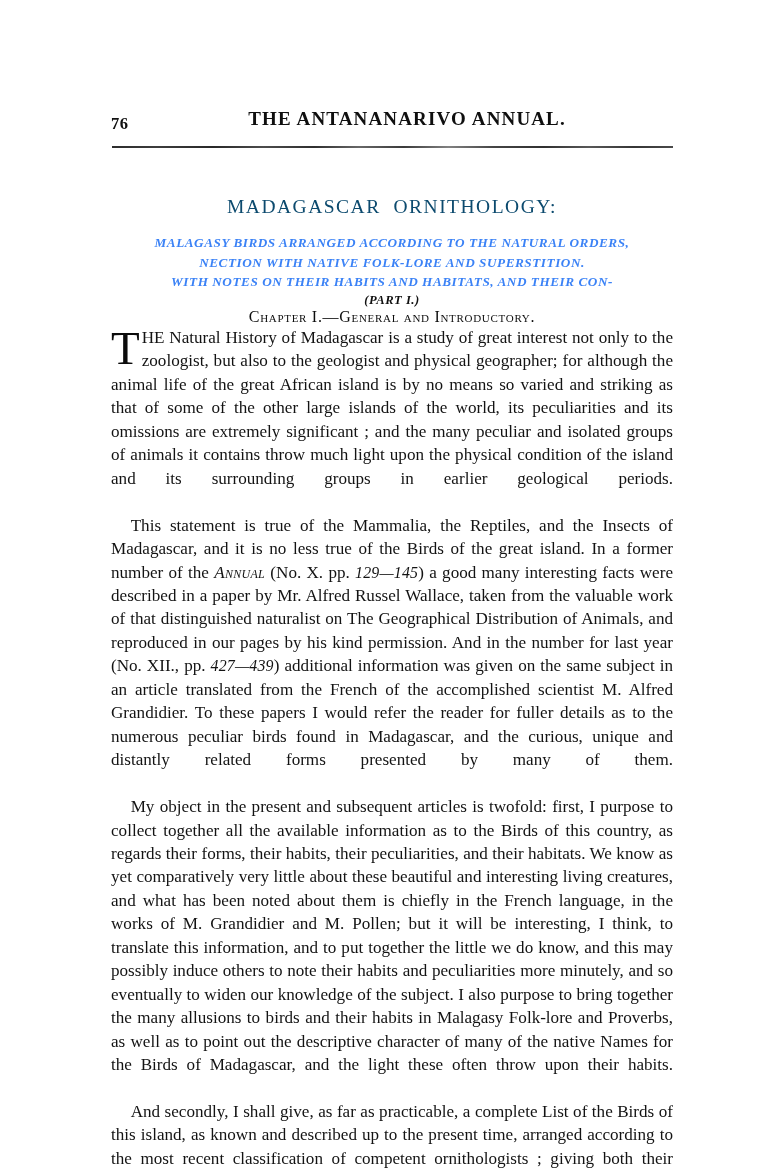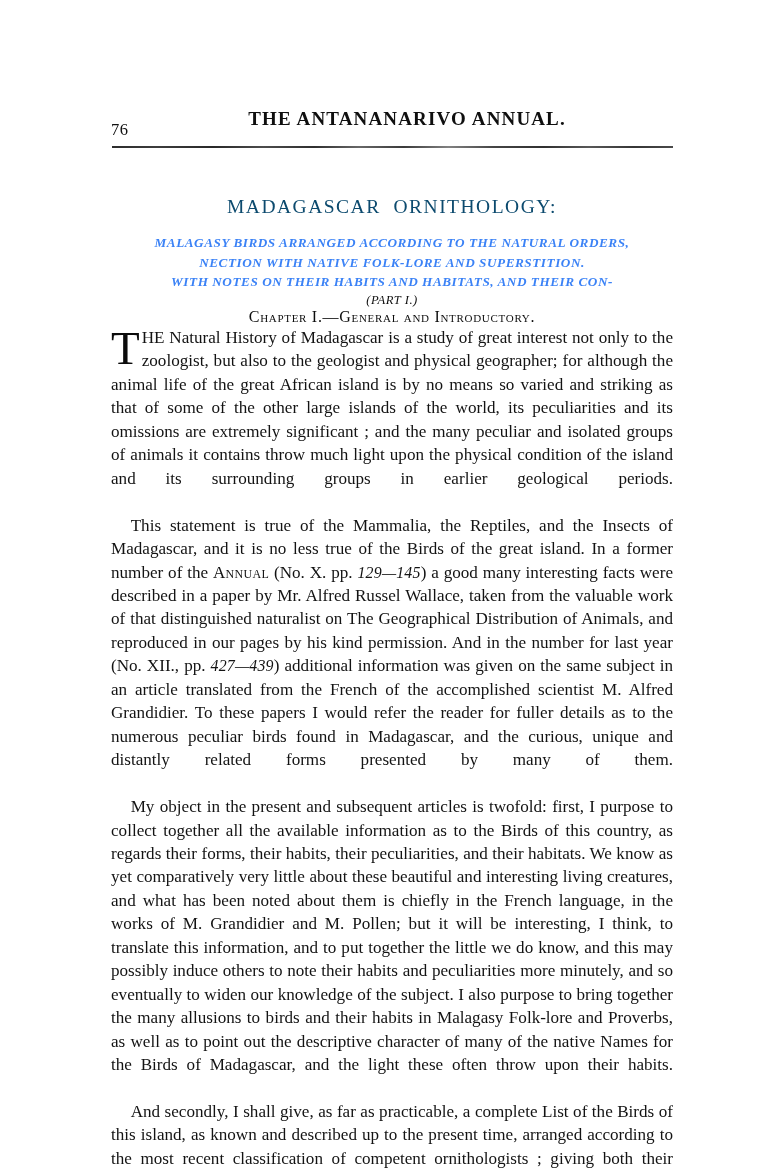--- a/index.html
+++ b/index.html
@@ -26,25 +26,26 @@
     position: absolute;
     left: 111px;
     top: 108px;
     width: 562px;
     height: 28px;
   }
 
   .folio {
     position: absolute;
     left: 0;
-    top: 12px;
+    top: 6px;
     font-size: 16.5px;
     letter-spacing: 0.4px;
     color: #101010;
     font-family: "Liberation Serif", "DejaVu Serif", serif;
+    font-weight: bold;
   }
 
   .head-title {
     position: absolute;
     left: 0;
     right: 0;
     top: 0;
     text-align: center;
     font-weight: 700;
     font-size: 19px;
@@ -91,21 +92,21 @@
     letter-spacing: 0.55px;
     line-height: 1.45;
     color: #3b82f6;
   }
 
   .subtitle div { white-space: nowrap; }
 
   .part-line {
     margin-top: 2px;
     font-style: italic;
-    font-weight: 400;
+    font-weight: 700;
     font-size: 12.6px;
     letter-spacing: 0.5px;
     color: #101010;
   }
 
   .chapter-head {
     font-size: 16px;
     letter-spacing: 0.7px;
     color: #0d0d0d;
     font-variant: small-caps;
@@ -141,20 +142,21 @@
     line-height: 40px;
     padding: 1px 2px 0 0;
     margin-top: 1px;
     font-family: "Liberation Serif", "DejaVu Serif", serif;
     color: #0b0b0b;
   }
 
   .smallcaps {
     font-variant: small-caps;
     letter-spacing: 0.3px;
+    font-style: italic;
   }
 
   .ital { }
 
   .oldstyle {
     font-size: 0.93em;
     letter-spacing: 0.2px;
     font-style: italic;
   }
 

